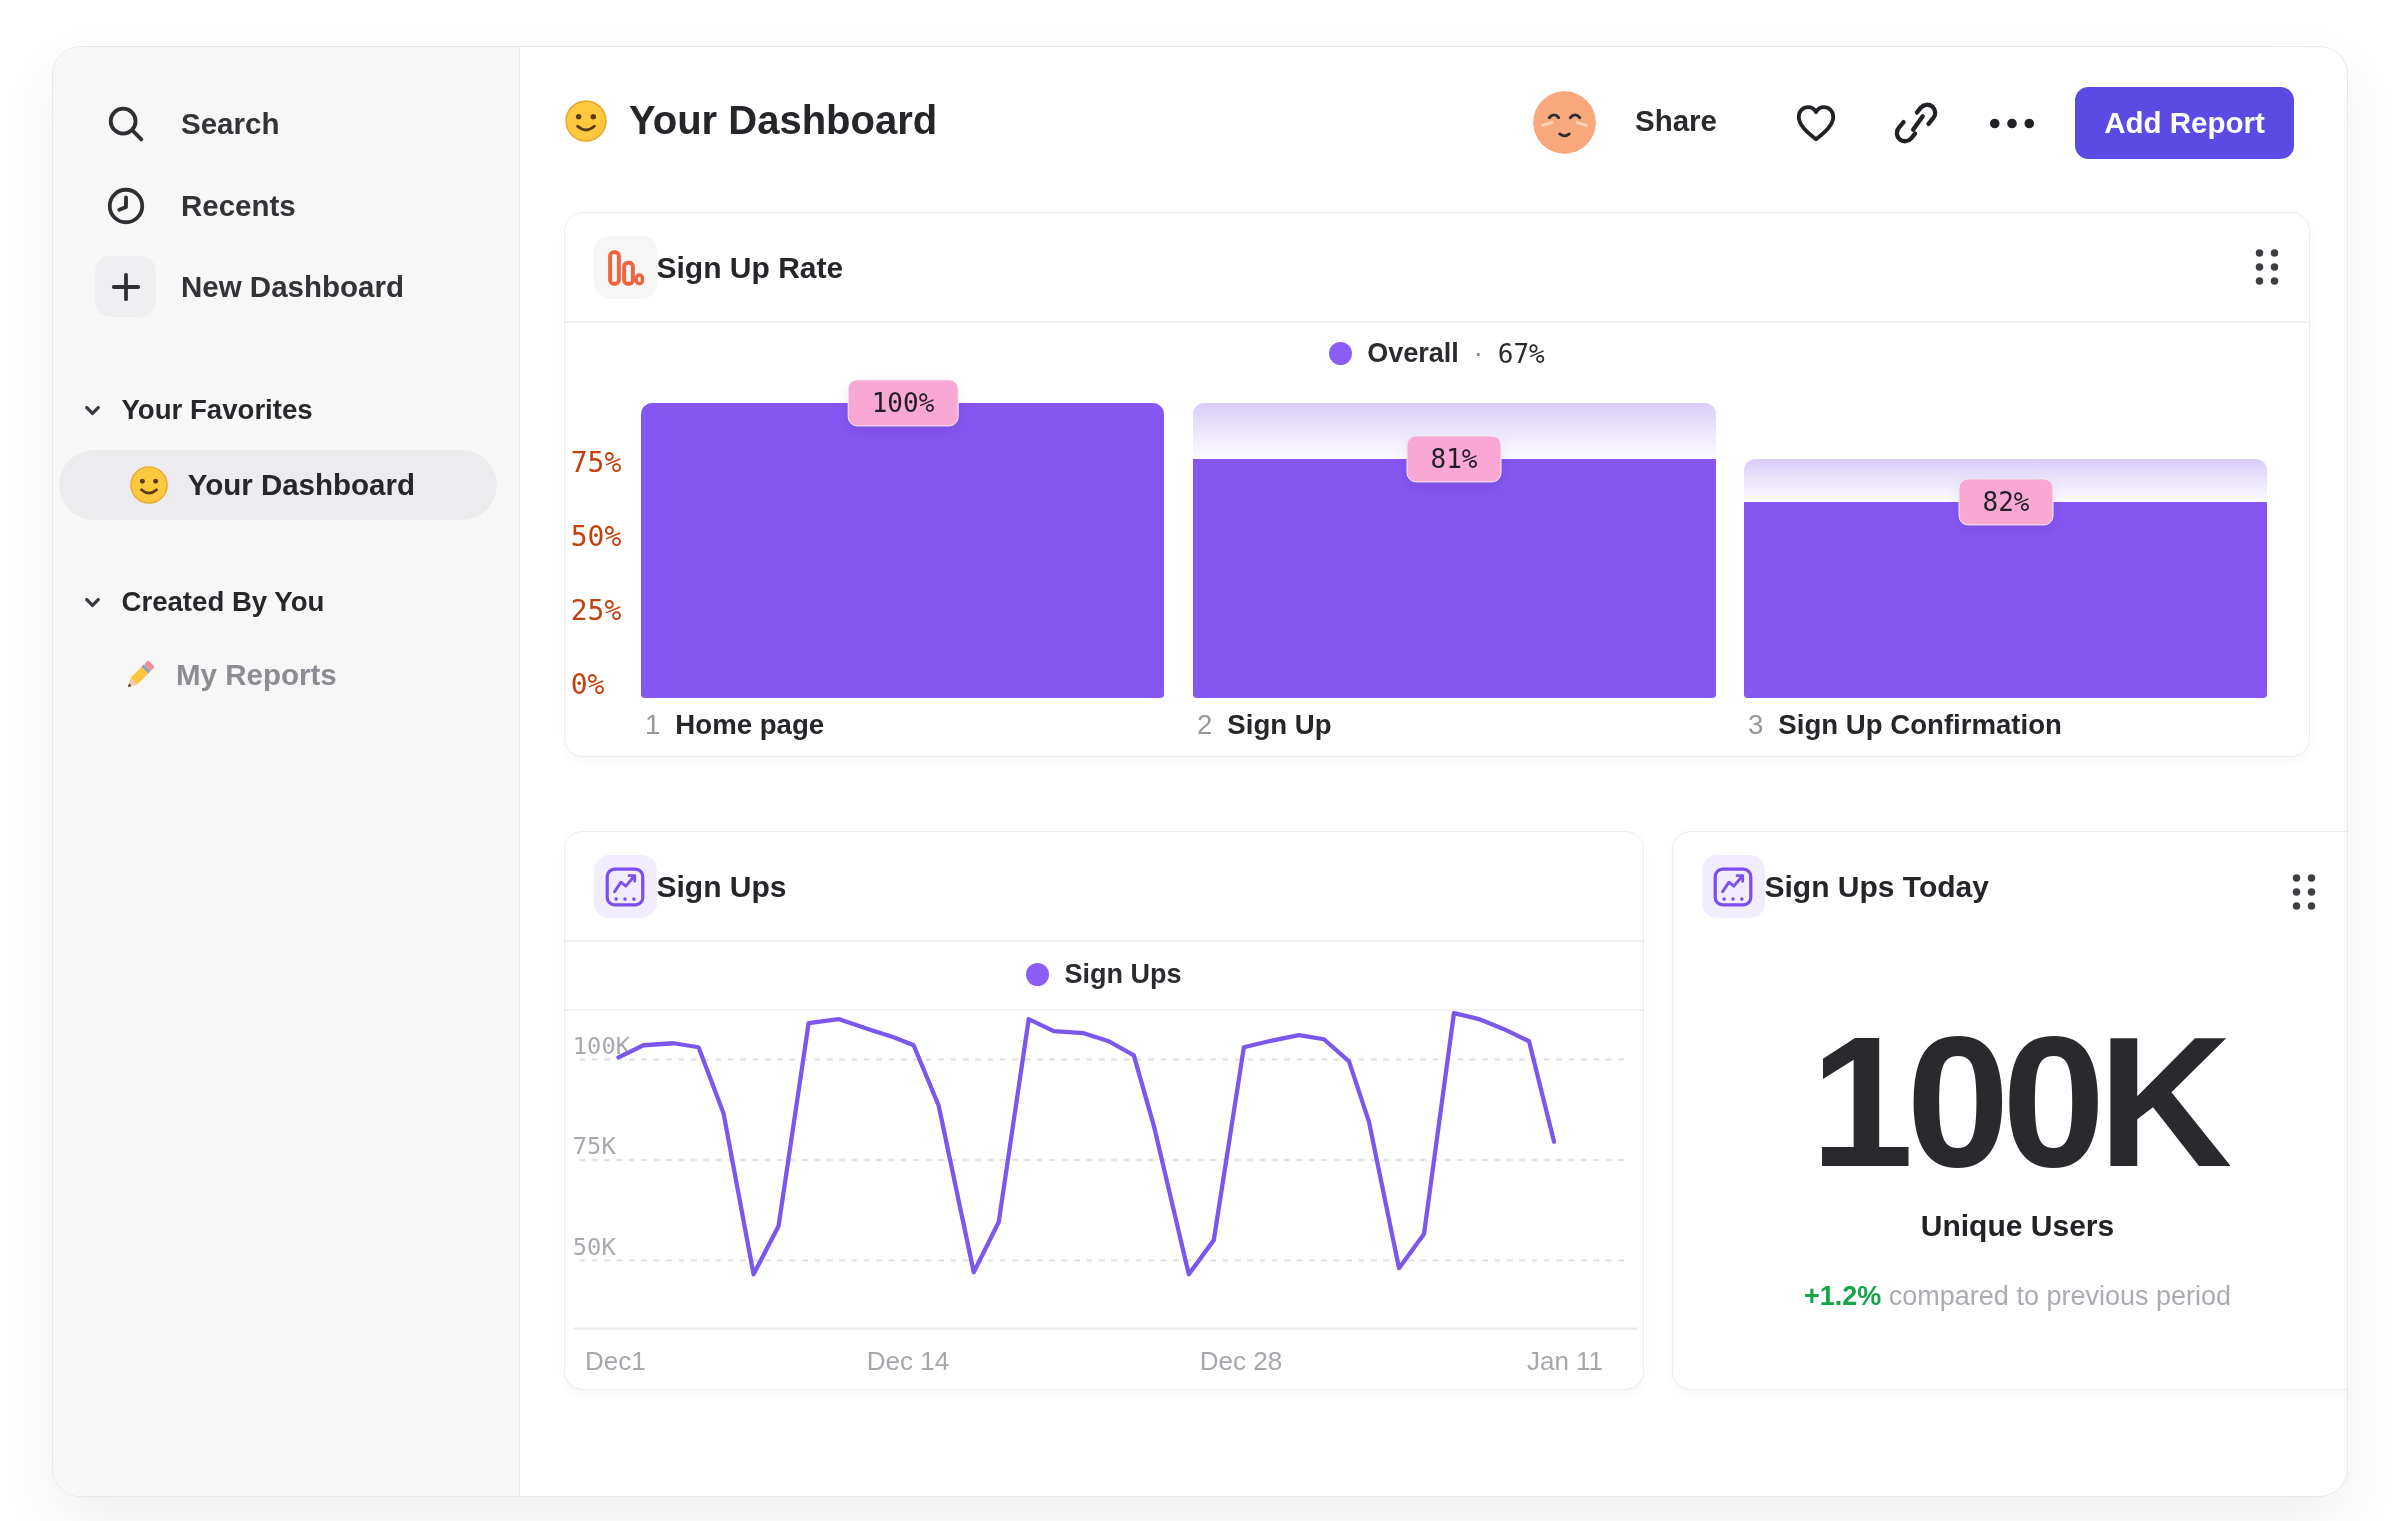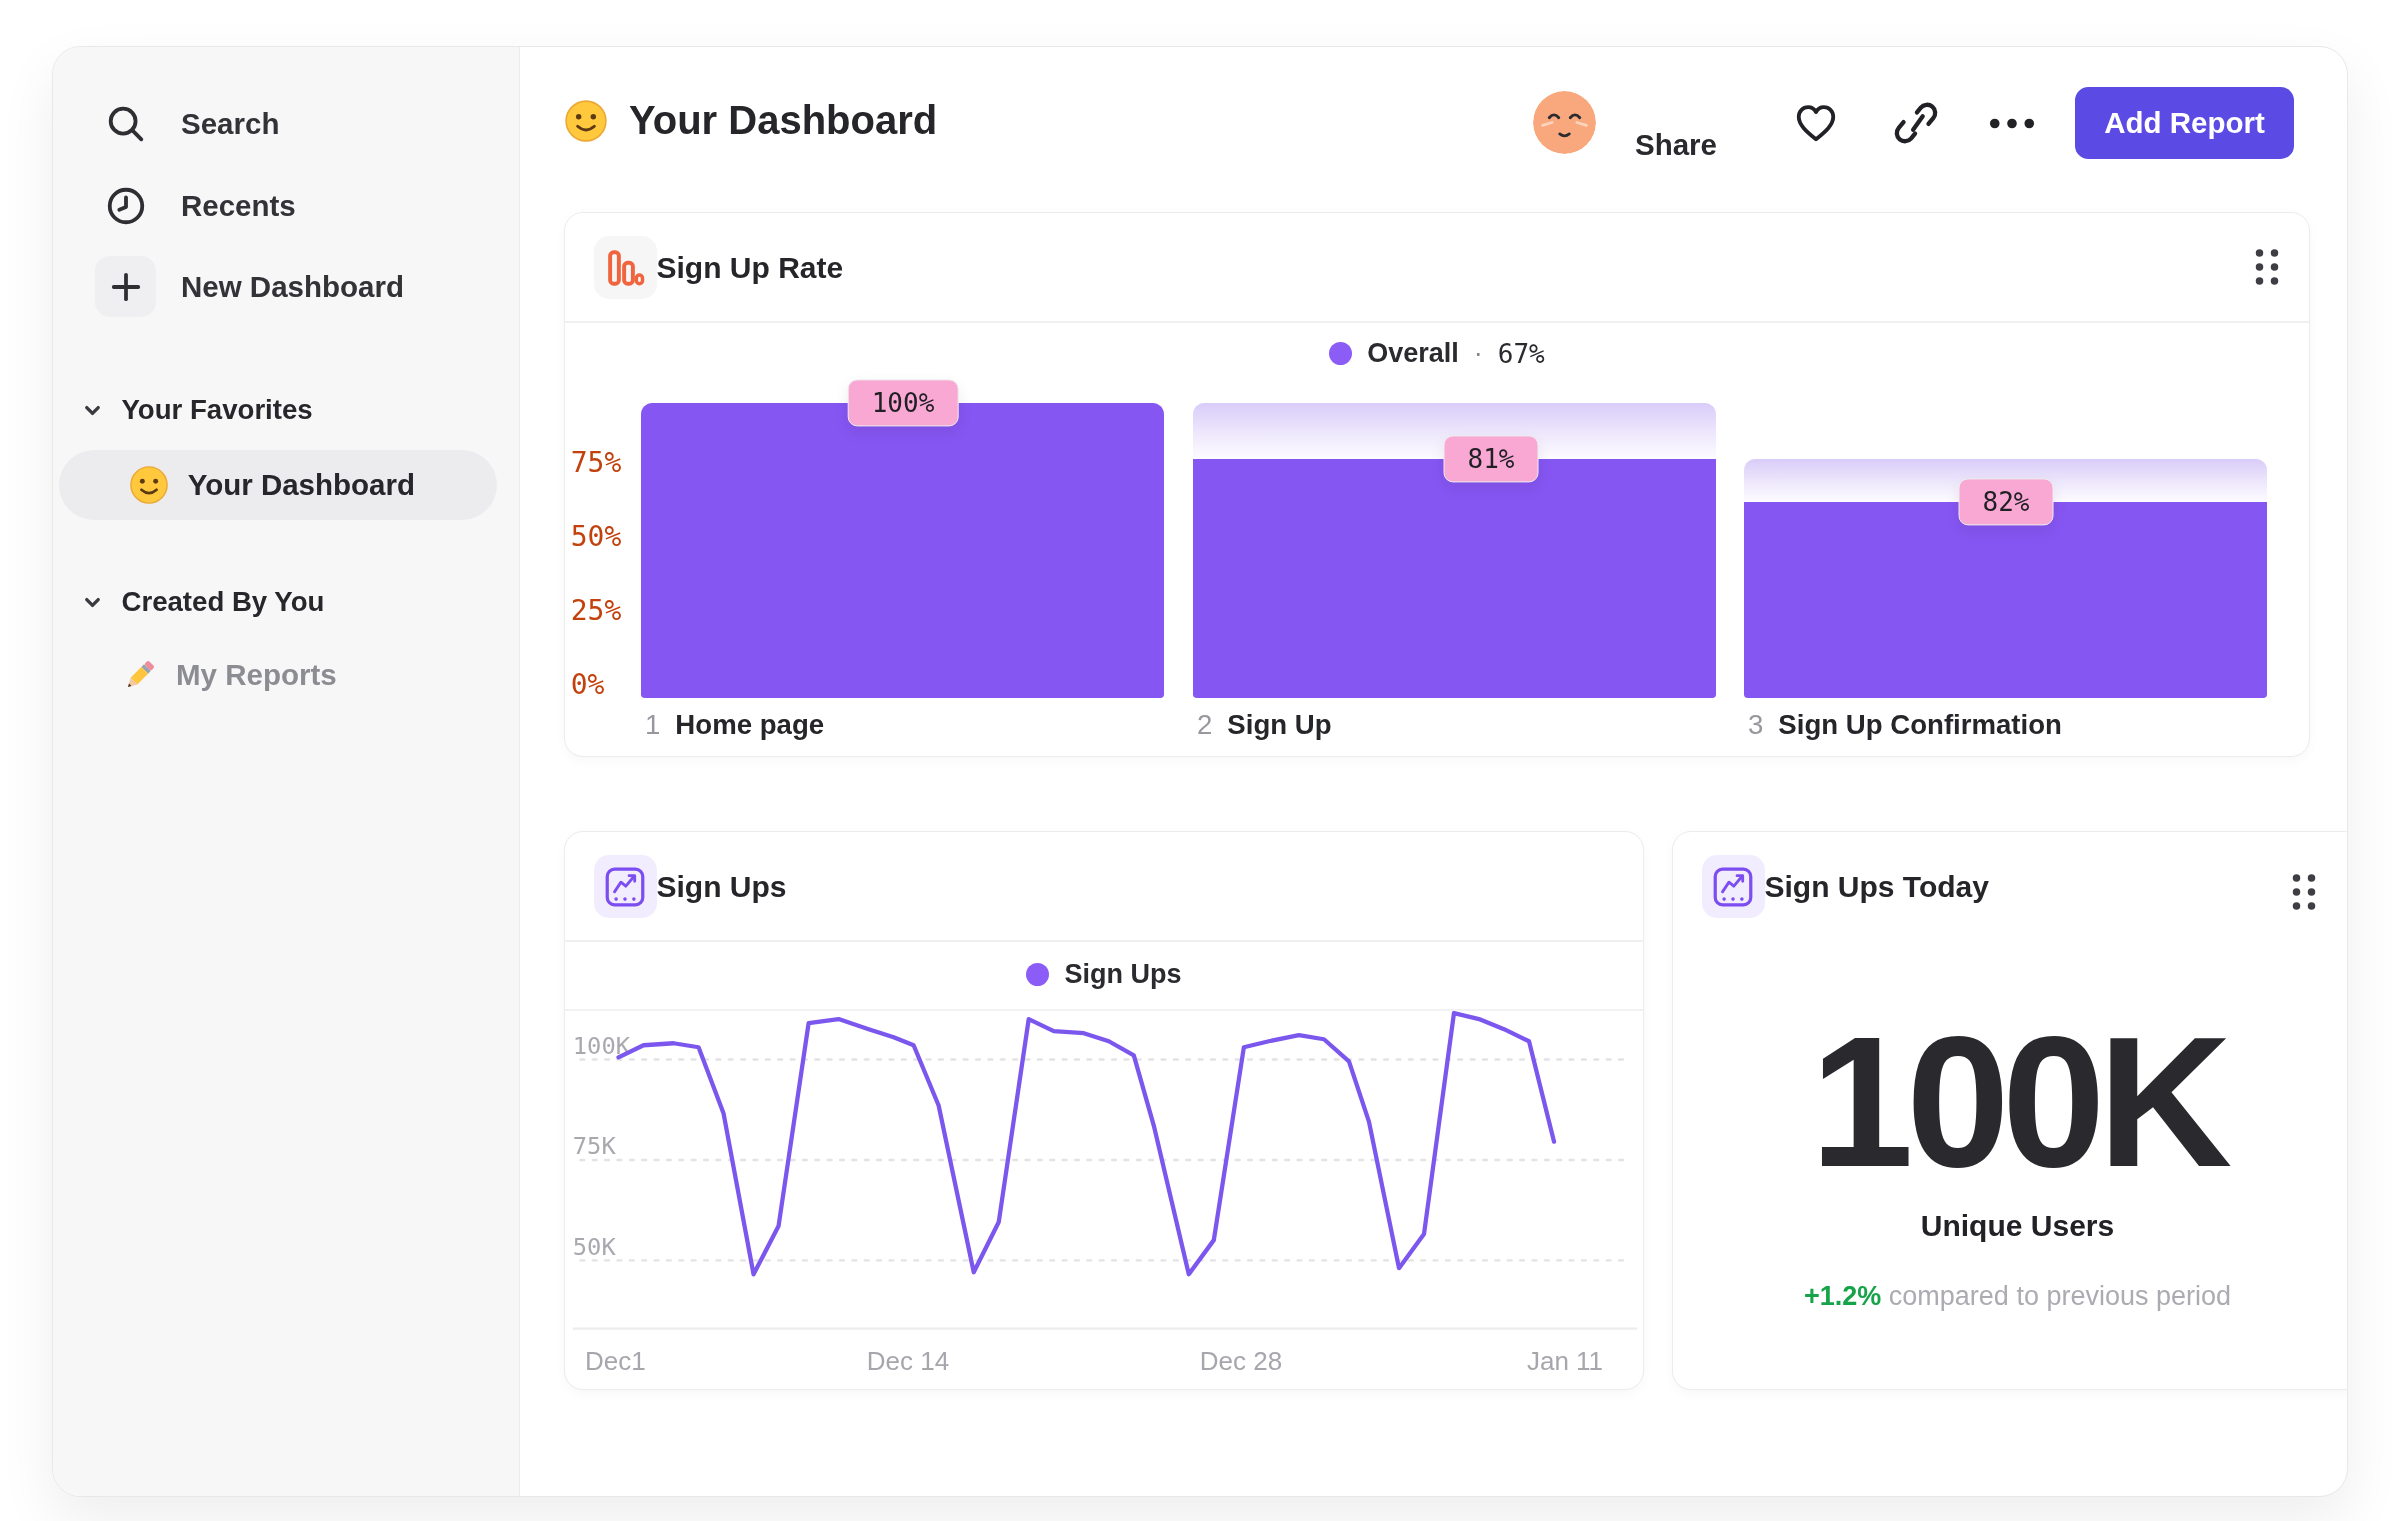--- a/index.html
+++ b/index.html
@@ -19,21 +19,21 @@
                 gap:19px;font-size:27.6px;font-weight:700;color:#26262B;cursor:pointer;}
   .side-pill{position:absolute;left:5.7px;top:403px;width:438px;height:70px;border-radius:38px;
              background:#ECECEE;display:flex;align-items:center;gap:19px;padding-left:70px;
              box-sizing:border-box;font-size:29.5px;font-weight:700;color:#26262B;cursor:pointer;}
   .side-sub{position:absolute;left:68px;top:594px;height:67px;display:flex;align-items:center;
             gap:17px;font-size:29.5px;font-weight:600;color:#8C8C93;cursor:pointer;}
   
   .page-title{position:absolute;left:511px;top:51px;display:flex;align-items:center;gap:21px;
               font-size:40px;font-weight:700;color:#26262A;}
   .avatar{position:absolute;left:1480px;top:44px;width:63px;height:63px;border-radius:50%;cursor:pointer;}
-  .share-btn{position:absolute;left:1582px;top:57px;font-size:29.5px;font-weight:600;color:#2A2A2E;cursor:pointer;margin-top:24px;}
+  .share-btn{position:absolute;left:1582px;top:57px;font-size:29.5px;font-weight:600;color:#2A2A2E;cursor:pointer;}
   .head-ico{position:absolute;top:53px;width:46px;height:46px;cursor:pointer;}
   .add-report{position:absolute;left:2022px;top:40px;width:219px;height:72px;border:none;
               border-radius:13.3px;background:#5B4BE4;color:#fff;font-size:29.5px;font-weight:600;
               font-family:"Liberation Sans",sans-serif;cursor:pointer;}
   
   .card{position:absolute;background:#fff;border:1.9px solid #ECECEE;border-radius:19px;
         box-shadow:0 3.8px 11.4px rgba(0,0,0,.03);box-sizing:border-box;}
   .card-head{position:absolute;left:28.5px;top:23px;display:flex;align-items:center;}
   .card-icon{width:63px;height:63px;border-radius:15px;display:flex;align-items:center;justify-content:center;}
   .card-title{font-size:30px;font-weight:700;color:#26262A;}
@@ -219,21 +219,21 @@
         <span class="f-ytick" style="top: 381px;">25%</span>
         <span class="f-ytick" style="top: 455px;">0%</span>
         <div class="f-fill" style="left: 76px; width: 523px; top: 190px; height: 295px; border-radius: 11.4px 11.4px 3.8px 3.8px;"></div>
         <div class="f-tip" style="left: 338px; top: 190px;">100%</div>
         <div class="f-label" style="left: 80px;">
           <span class="idx">1</span>
           <span class="name">Home page</span>
         </div>
         <div class="f-grad" style="left: 628px; width: 523px; top: 190px; height: 56px;"></div>
         <div class="f-fill" style="left: 628px; width: 523px; top: 246px; height: 239px;"></div>
-        <div class="f-tip" style="left: 926px; top: 246px;">81%</div>
+        <div class="f-tip" style="left: 889px; top: 246px;">81%</div>
         <div class="f-label" style="left: 632px;">
           <span class="idx">2</span>
           <span class="name">Sign Up</span>
         </div>
         <div class="f-grad" style="left: 1179px; width: 523px; top: 246px; height: 43px;"></div>
         <div class="f-fill" style="left: 1179px; width: 523px; top: 289px; height: 196px;"></div>
         <div class="f-tip" style="left: 1441px; top: 289px;">82%</div>
         <div class="f-label" style="left: 1183px;">
           <span class="idx">3</span>
           <span class="name">Sign Up Confirmation</span>

